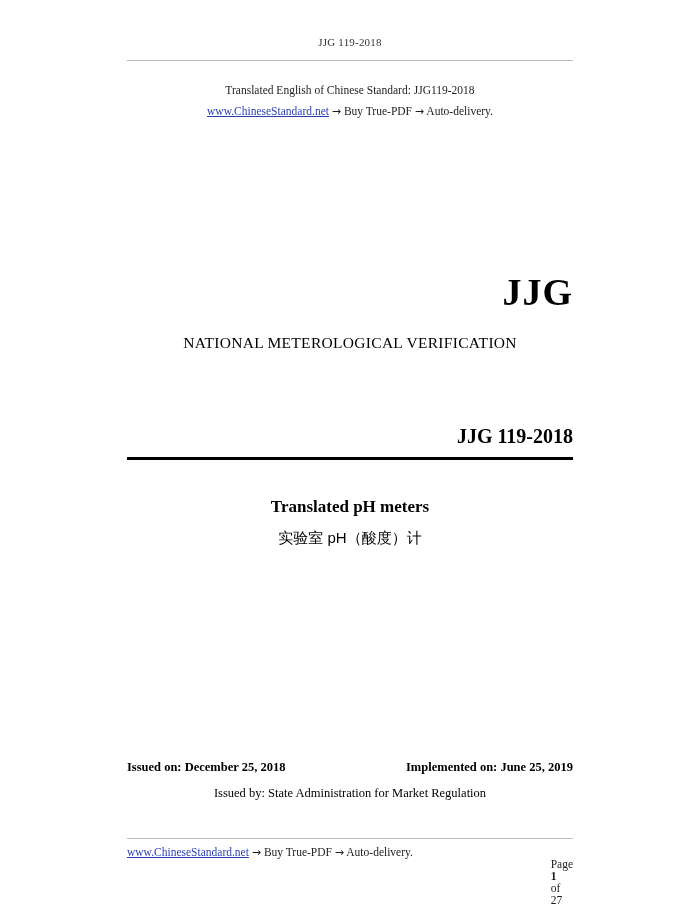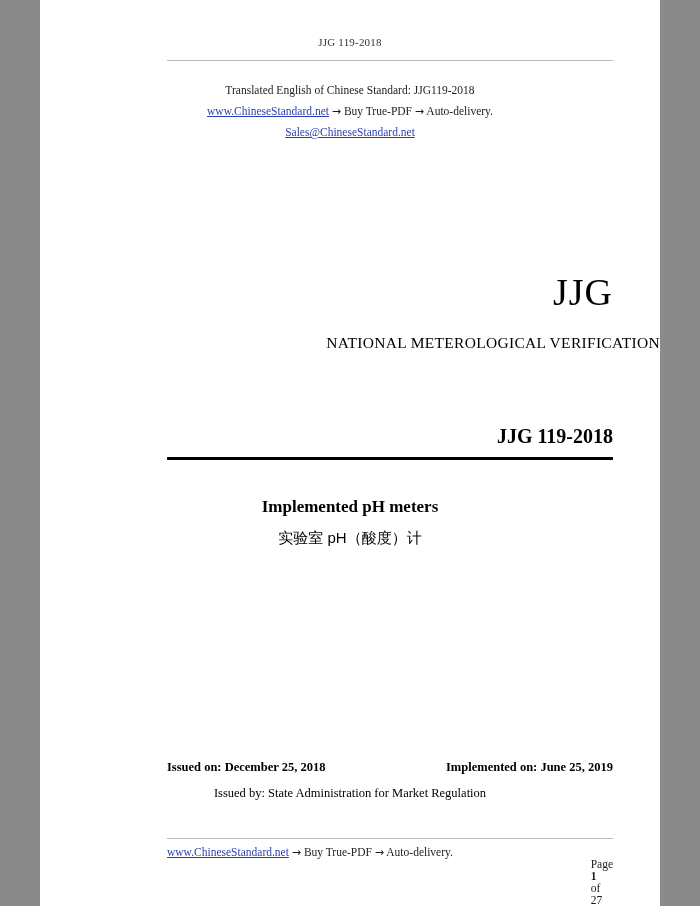--- a/index.html
+++ b/index.html
@@ -2,21 +2,21 @@
 <html><head>
 <meta charset="utf-8">
 <style>
   html, body {
     margin: 0;
     padding: 0;
     background: #8a8a8a;
   }
   .page {
     position: relative;
-    width: 620px;
+    width: 700px;
     height: 906px;
     background: #ffffff;
     margin: 0 auto;
     box-sizing: border-box;
     font-family: "Liberation Serif", serif;
     color: #000000;
     overflow: hidden;
   }
 
   
@@ -57,31 +57,31 @@
   .arrow { font-family: "DejaVu Sans", sans-serif; font-size: 11px; }
 
   
   .jjg-big {
     position: absolute;
     top: 270px;
     left: 0;
     width: 573px;
     text-align: right;
     font-size: 38px;
-    font-weight: normal;
+    font-weight: bold;
     letter-spacing: 1px;
   }
 
   
   .nat1 {
     position: absolute;
     top: 334px;
     left: 0;
     width: 100%;
-    text-align: right;
+    text-align: center;
     font-size: 15.5px;
     letter-spacing: 0.3px;
   }
   .nat2 {
     position: absolute;
     top: 367px;
     left: 0;
     width: 100%;
     text-align: center;
     font-size: 15.5px;
@@ -184,33 +184,30 @@
 
   <div class="promo">
     <span class="line">Translated English of Chinese Standard: JJG119-2018</span>
     <span class="line">
       <a class="link" href="#">www.ChineseStandard.net</a>
       <span class="arrow">→</span>
       <span>Buy True-PDF</span>
       <span class="arrow">→</span>
       <span>Auto-delivery.</span>
     </span>
-    <span class="line">
-      <a class="link" href="#">Sales@ChineseStandard.net</a>
-    </span>
   </div>
 
   <div class="jjg-big">JJG</div>
 
   <div class="nat1">NATIONAL METEROLOGICAL VERIFICATION</div>
 
   <div class="std-no">JJG 119-2018</div>
   <div class="rule-thick"></div>
 
-  <div class="title-en">Implemented pH meters</div>
+  <div class="title-en">Translated pH meters</div>
   <div class="title-cn">实验室 pH（酸度）计</div>
 
   <div class="dates">
     <span>Issued on: December 25, 2018</span>
     <span>Implemented on: June 25, 2019</span>
   </div>
   <div class="issued-by">Issued by: State Administration for Market Regulation</div>
 
   <div class="footer-rule"></div>
   <div class="footer">

